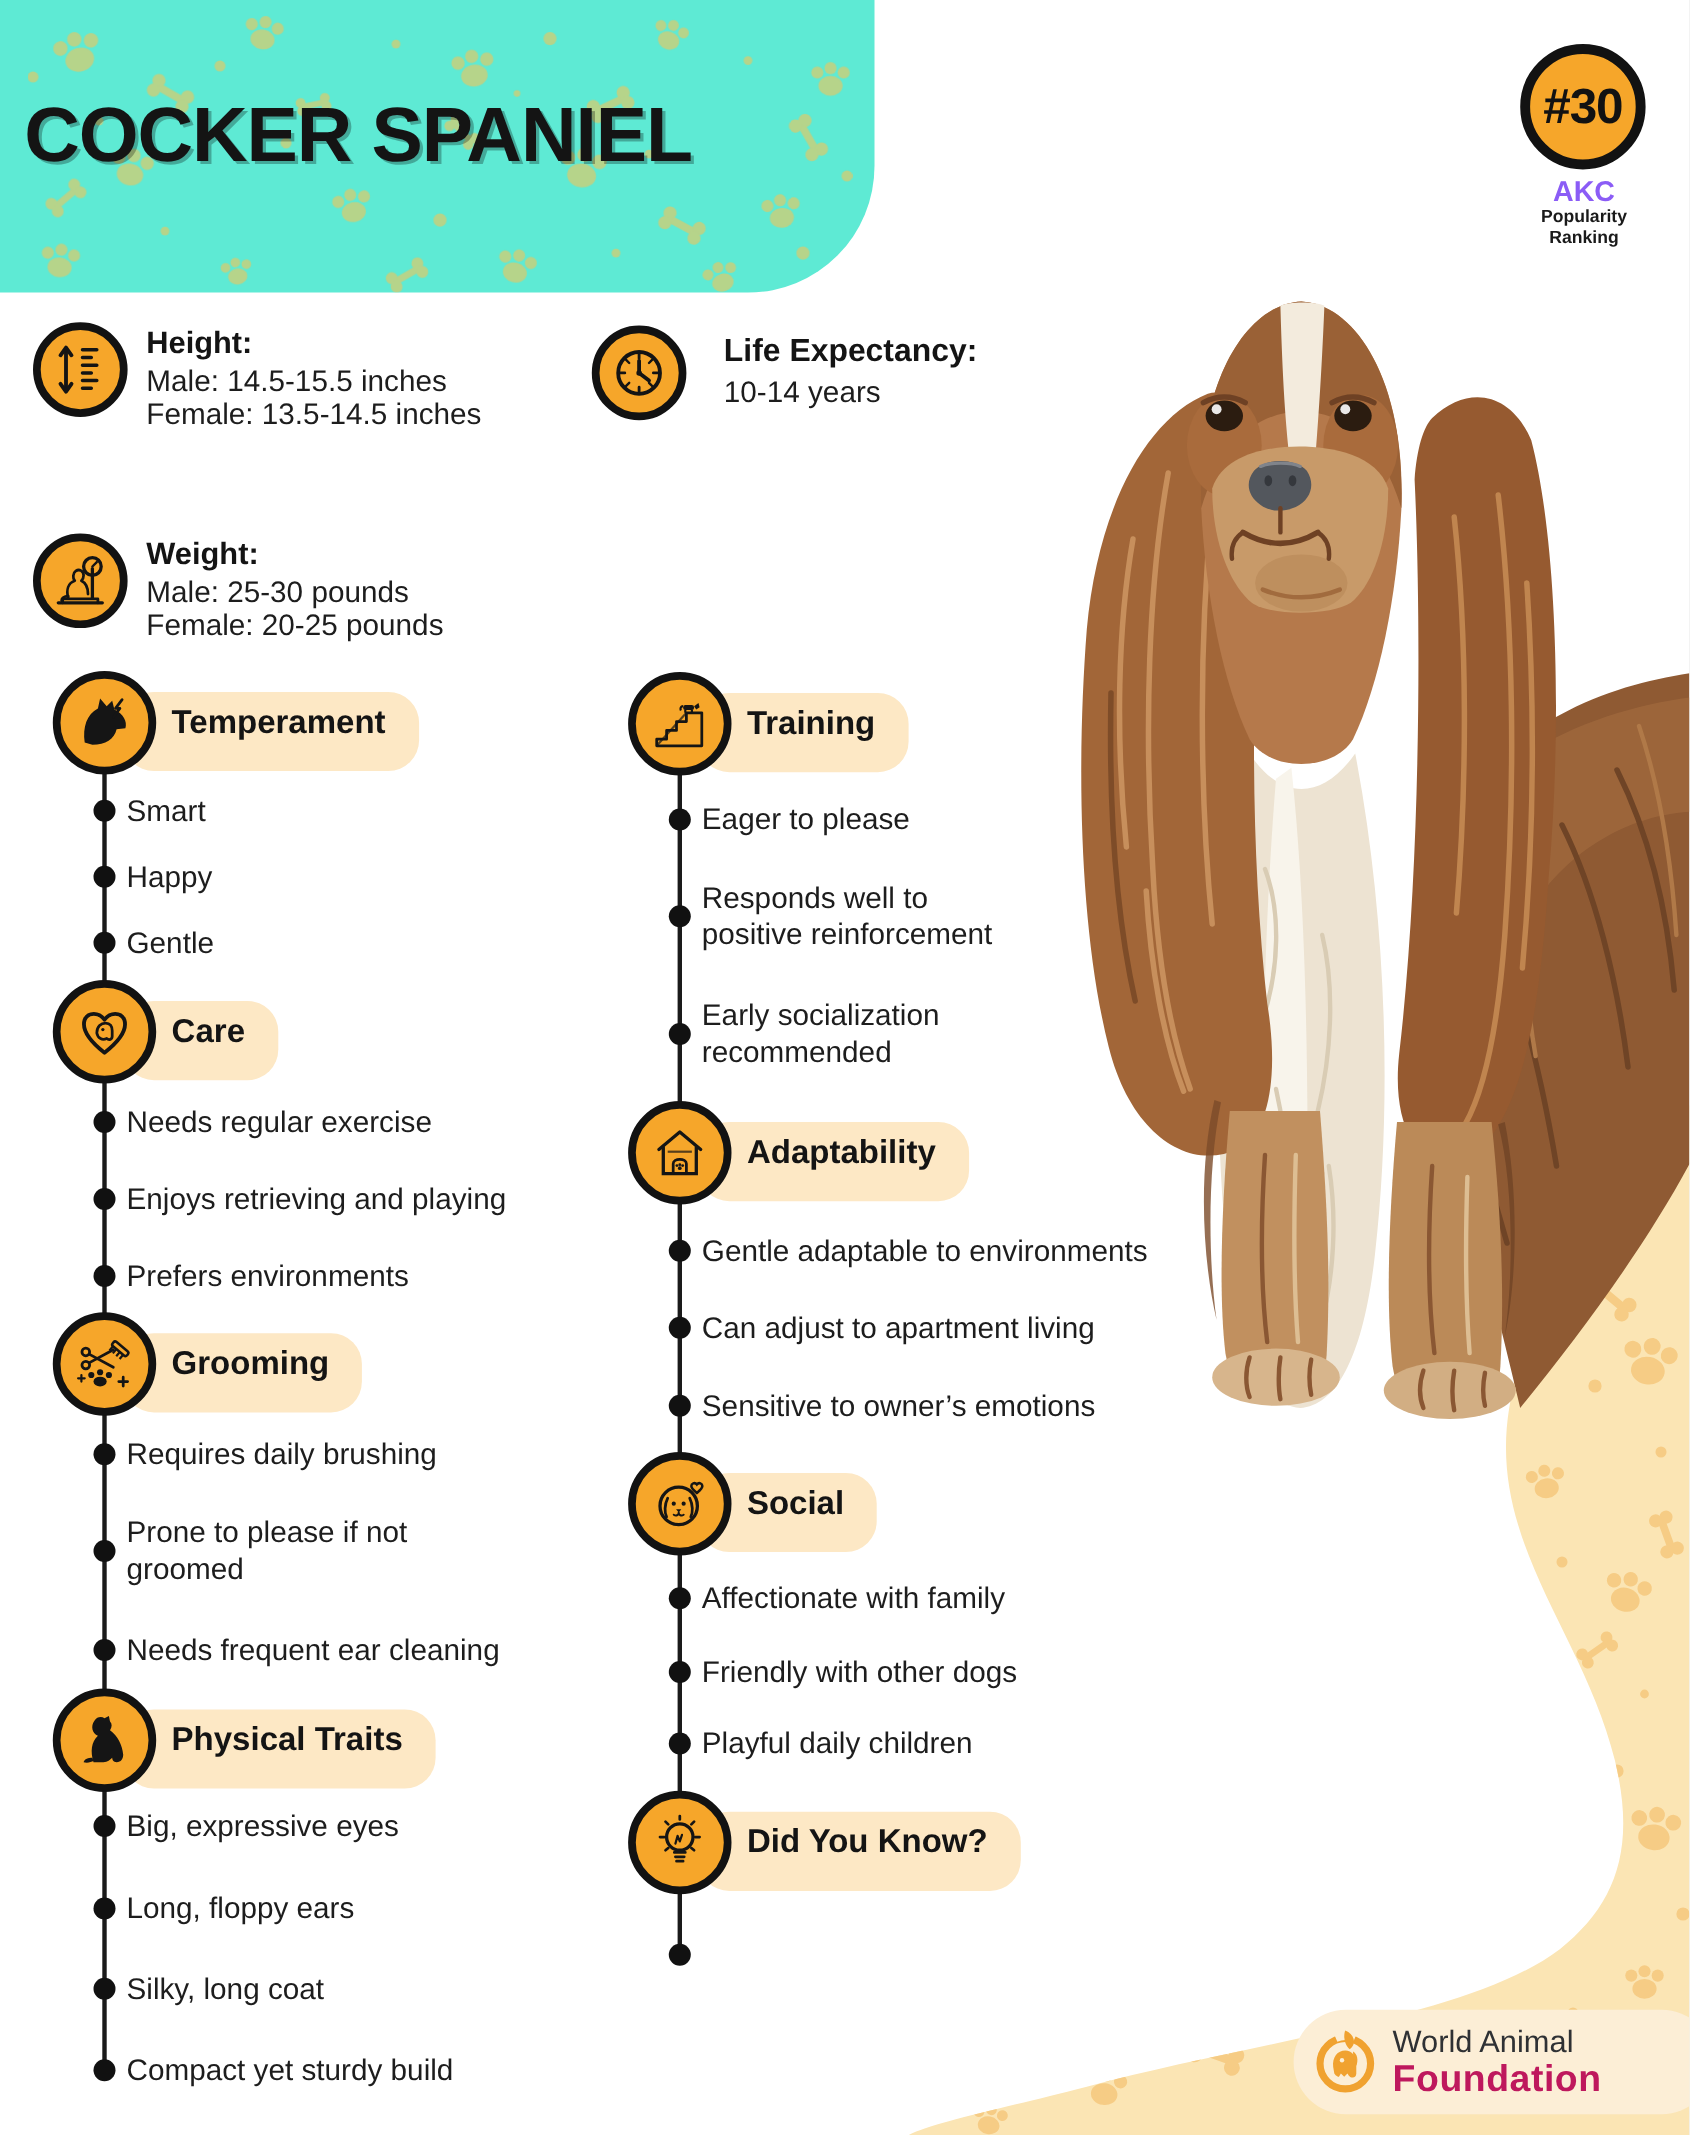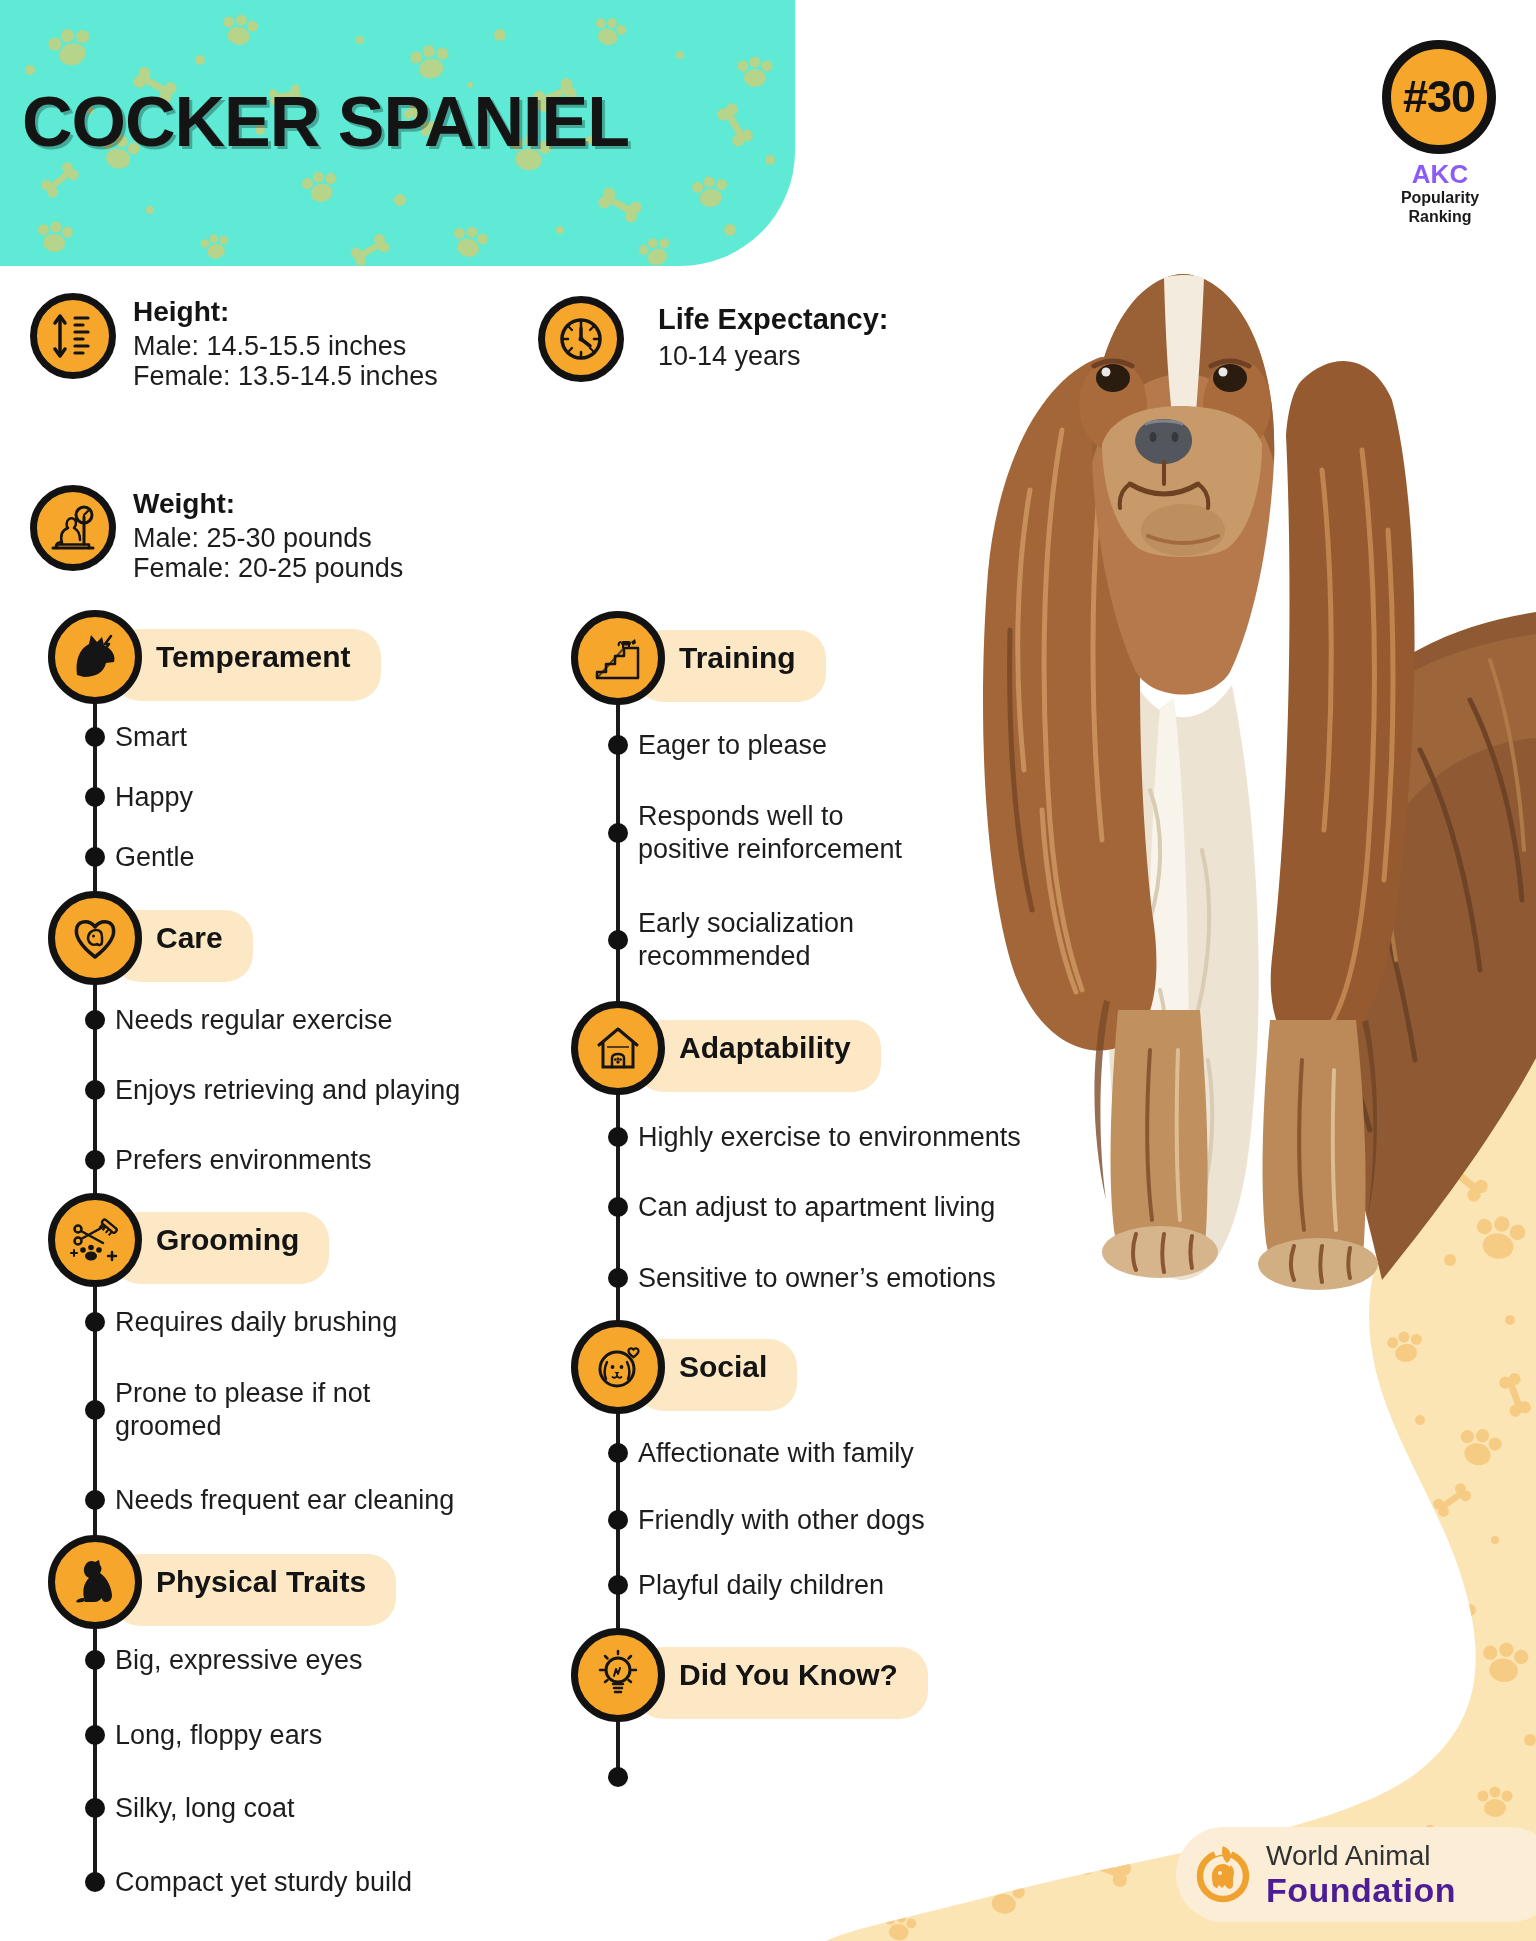--- a/index.html
+++ b/index.html
@@ -34,21 +34,21 @@
   .pill{position:absolute;height:56px;border-radius:28px;background:#FDE8C5;display:flex;
         align-items:center;padding:0 30px 16px 44px;z-index:3;}
   .pill span{font-size:30px;font-weight:800;color:#141414;white-space:nowrap;}
   .item{position:absolute;font-size:27px;line-height:33px;font-weight:500;color:#1d1d1d;z-index:2;}
   
   #logo-pill{position:absolute;left:1176px;top:1827px;width:382px;height:95px;border-radius:48px;
              background:#FCEED6;z-index:6;}
   #logo-mark{position:absolute;left:18px;top:18px;}
   #logo-text{position:absolute;left:90px;top:13px;}
   #logo-text .l1{font-size:28px;line-height:32px;font-weight:400;color:#2f3134;}
-  #logo-text .l2{font-size:34px;line-height:36px;font-weight:800;color:#4c1d95;letter-spacing:0.5px;}
+  #logo-text .l2{font-size:34px;line-height:36px;font-weight:800;color:#be185d;letter-spacing:0.5px;}
   .abs{position:absolute;}
 </style>
 </head>
 <body>
 
 <div id="page">
 
   <svg class="abs" style="left:0;top:0;z-index:1" width="1536" height="1941" viewBox="0 0 1536 1941">
     <defs>
       <g id="paw">
@@ -413,21 +413,21 @@
       <circle cx="26" cy="40" r="1.7" fill="#151515"></circle>
       <circle cx="23.4" cy="37.6" r="1.3" fill="#151515"></circle>
         <circle cx="26" cy="36.8" r="1.3" fill="#151515"></circle>
       <circle cx="28.6" cy="37.6" r="1.3" fill="#151515"></circle>
       <path d="M15,25 h22" stroke="#151515" stroke-width="2" opacity="0.7"></path>
     </svg>
   </div>
   <i class="dot" style="left:608px;top:1127px"></i>
   <i class="dot" style="left:608px;top:1197px"></i>
   <i class="dot" style="left:608px;top:1268px"></i>
-  <div class="item" style="left:638px;top:1121px;width:460px">Highly exercise to environments</div>
+  <div class="item" style="left:638px;top:1121px;width:460px">Gentle adaptable to environments</div>
   <div class="item" style="left:638px;top:1191px;width:460px">Can adjust to apartment living</div>
   <div class="item" style="left:638px;top:1262px;width:460px">Sensitive to owner’s emotions</div>
 
   <div class="pill" style="left:635px;top:1339px">
     <span>Social</span>
     </div>
   <div class="sc" style="left:571px;top:1320px">
     <svg width="52" height="52" viewBox="0 0 52 52">
       <circle cx="25" cy="28" r="17" fill="none" stroke="#151515" stroke-width="3"></circle>
       <path d="M15,21 C12,27 12,34 14,38 M35,21 C38,27 38,34 36,38" stroke="#151515" stroke-width="2.5" fill="none" stroke-linecap="round"></path>

